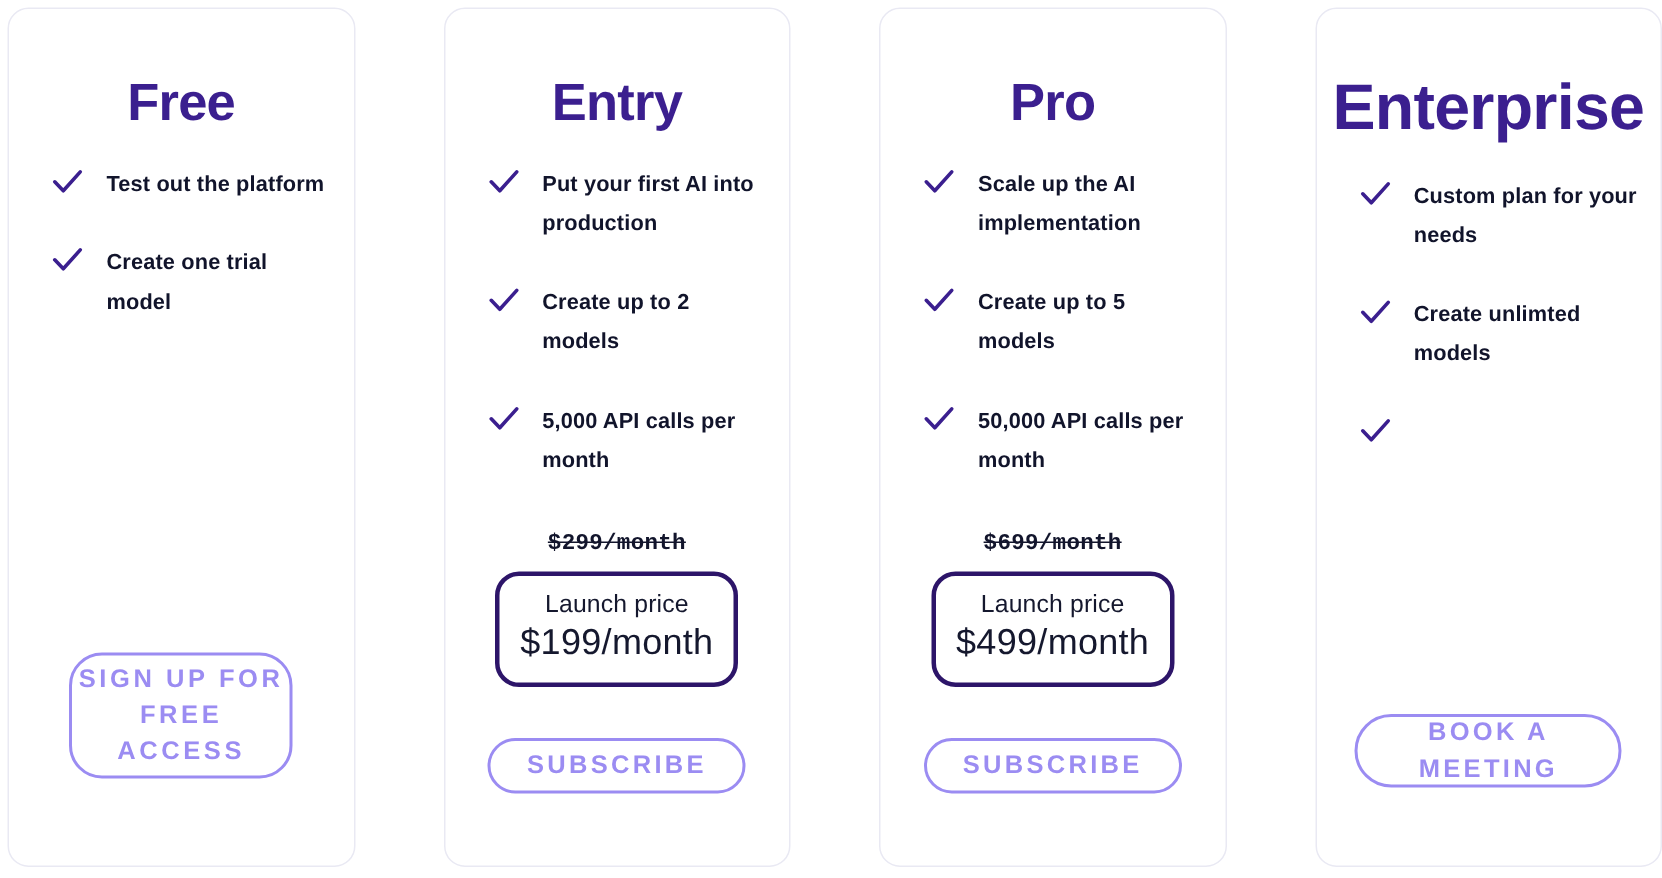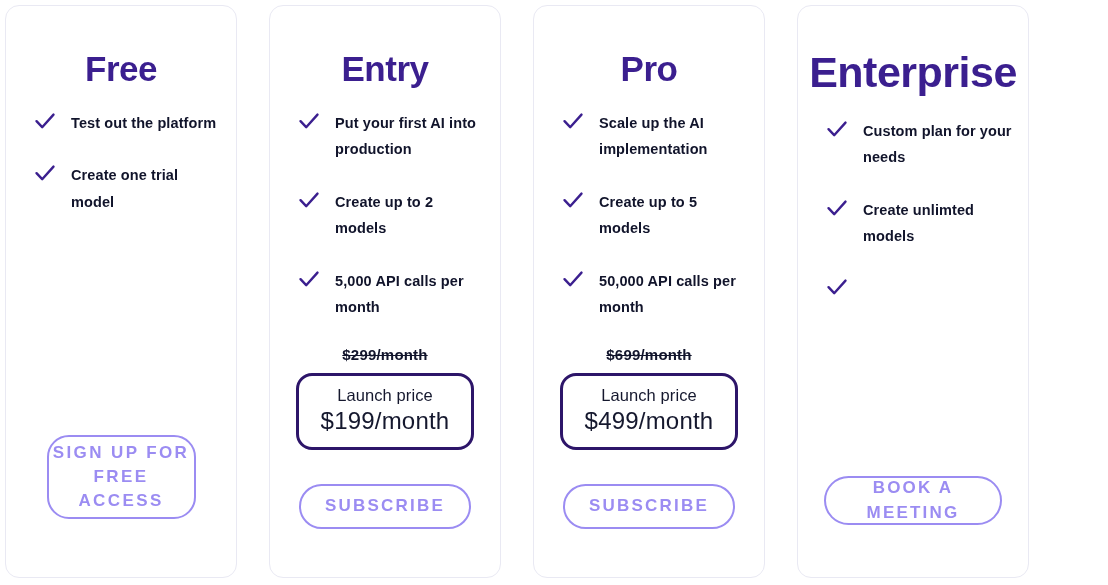--- a/index.html
+++ b/index.html
@@ -13,21 +13,21 @@
     font-family: "Liberation Sans", sans-serif;
     overflow: hidden;
   }
 
   .pricing-grid {
     position: relative;
     width: 1108px;
     height: 585px;
     display: flex;
     align-items: flex-start;
-    gap: 32px;
+    gap: 59px;
     padding: 5px 0 0 5px;
     box-sizing: border-box;
   }
 
   .plan-card {
     width: 232px;
     height: 573px;
     background: #ffffff;
     border: 1.5px solid #e9e9f3;
     border-radius: 14px;
@@ -46,21 +46,21 @@
     margin-top: 45px;
     margin-bottom: 0;
     line-height: 1;
     text-align: center;
     white-space: nowrap;
   }
   .plan-title.enterprise { font-size: 43px; }
 
   .feature-list {
     list-style: none;
-    margin: 0;
+    margin: 8px;
     padding: 0;
     width: 100%;
     box-sizing: border-box;
     padding-left: 28px;
     padding-right: 14px;
     margin-top: 24px;
   }
 
   .feature-item {
     display: flex;
@@ -88,24 +88,25 @@
   .spacer { flex: 1 1 auto; }
 
   .old-price {
     font-size: 15px;
     font-weight: bold;
     color: #12152c;
     text-decoration: line-through;
     text-align: center;
     margin-bottom: 10px;
     letter-spacing: 0.2px;
+    font-family: Liberation Mono, monospace;
   }
 
   .launch-box {
-    width: 178px;
+    width: 162px;
     border: 3.5px solid #2d1569;
     border-radius: 16px;
     padding: 9px 0 11px 0;
     text-align: center;
     box-sizing: border-box;
     margin-bottom: 22px;
   }
   .launch-label {
     font-size: 16.5px;
     color: #15182e;

